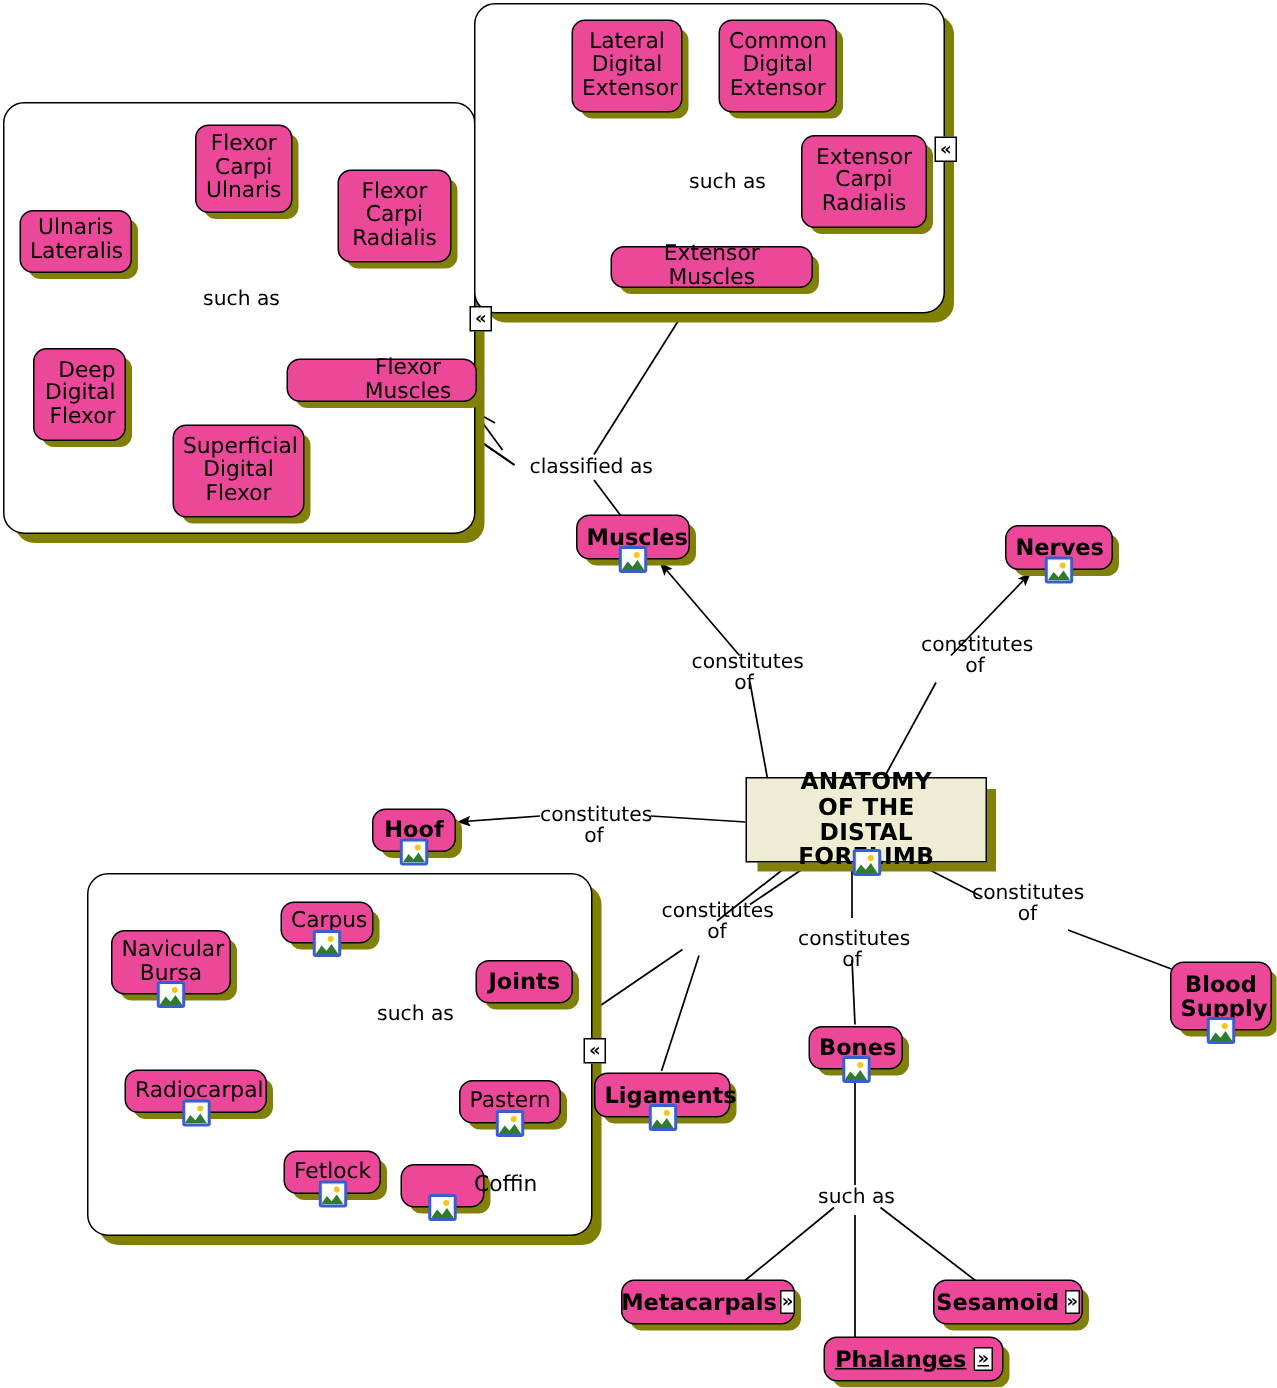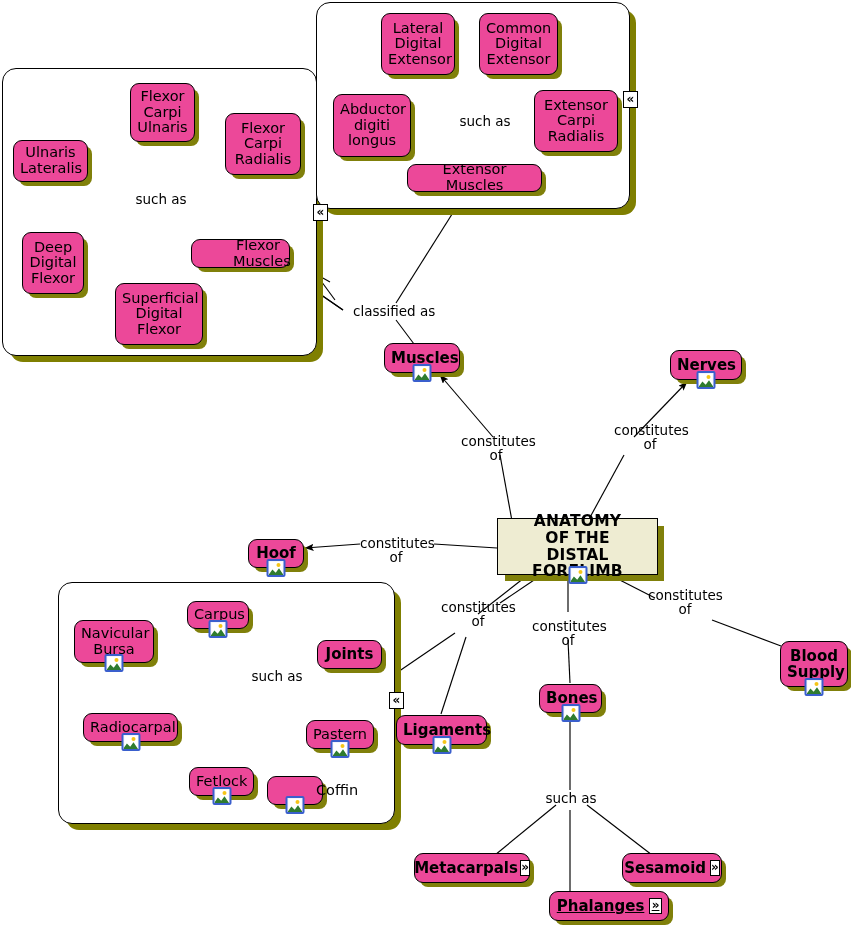--- a/index.html
+++ b/index.html
@@ -140,54 +140,49 @@
 Carpi
 Radialis</span>
   </div>
 
   <div class="node" style="left:13px;top:140px;width:75px;height:42px;">
     <span class="lbl" style="white-space:pre-line;">Ulnaris
 Lateralis</span>
   </div>
 
   <div class="node" style="left:22px;top:232px;width:62px;height:62px;">
-    <span class="lbl" style="white-space:pre-line;">Deep
+    <span class="lbl" style="white-space:pre-line;text-align:right;">Deep
 Digital
 Flexor</span>
   </div>
 
   <div class="node" style="left:115px;top:283px;width:88px;height:62px;">
     <span class="lbl" style="white-space:pre-line;">Superficial
 Digital
 Flexor</span>
   </div>
 
-  <div class="node" style="left:191px;top:239px;width:99px;height:29px;padding-left:41px;">
+  <div class="node" style="left:191px;top:239px;width:127px;height:29px;padding-left:41px;">
     <span class="lbl">Flexor Muscles</span>
   </div>
 
   <div class="elabel" style="left:129px;top:192px;width:64px;">such as</div>
 
   <div class="node" style="left:381px;top:13px;width:74px;height:62px;">
     <span class="lbl" style="white-space:pre-line;">Lateral
 Digital
 Extensor</span>
   </div>
 
   <div class="node" style="left:479px;top:13px;width:79px;height:62px;">
     <span class="lbl" style="white-space:pre-line;">Common
 Digital
 Extensor</span>
   </div>
 
-  <div class="node" style="left:333px;top:94px;width:78px;height:63px;">
-    <span class="lbl" style="white-space:pre-line;">Abductor
-digiti
-longus</span>
-  </div>
 
   <div class="node" style="left:534px;top:90px;width:84px;height:62px;">
     <span class="lbl" style="white-space:pre-line;">Extensor
 Carpi
 Radialis</span>
   </div>
 
   <div class="node" style="left:407px;top:164px;width:135px;height:28px;">
     <span class="lbl">Extensor Muscles</span>
   </div>

